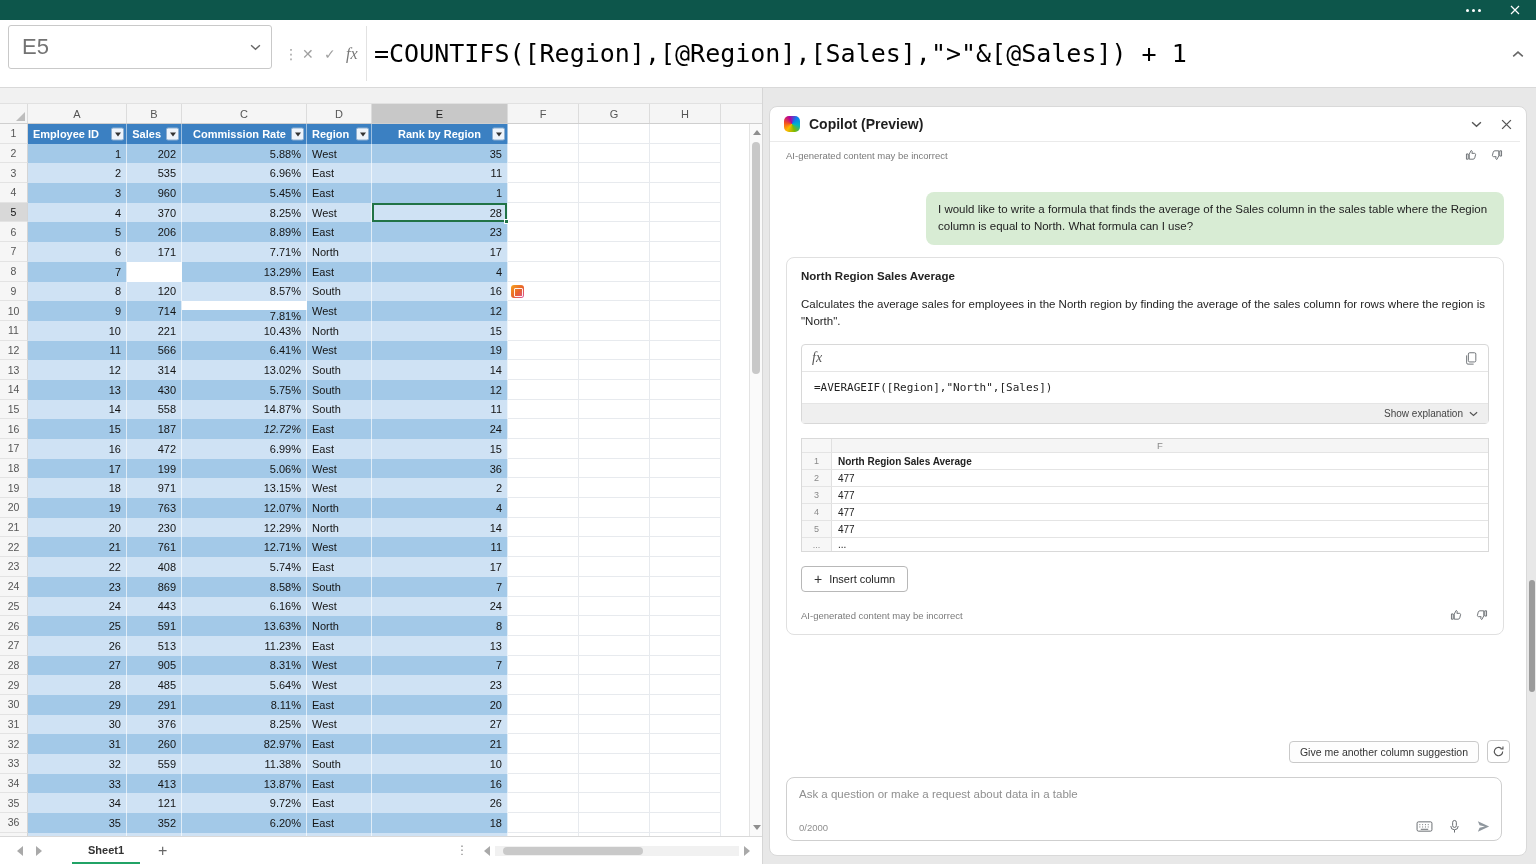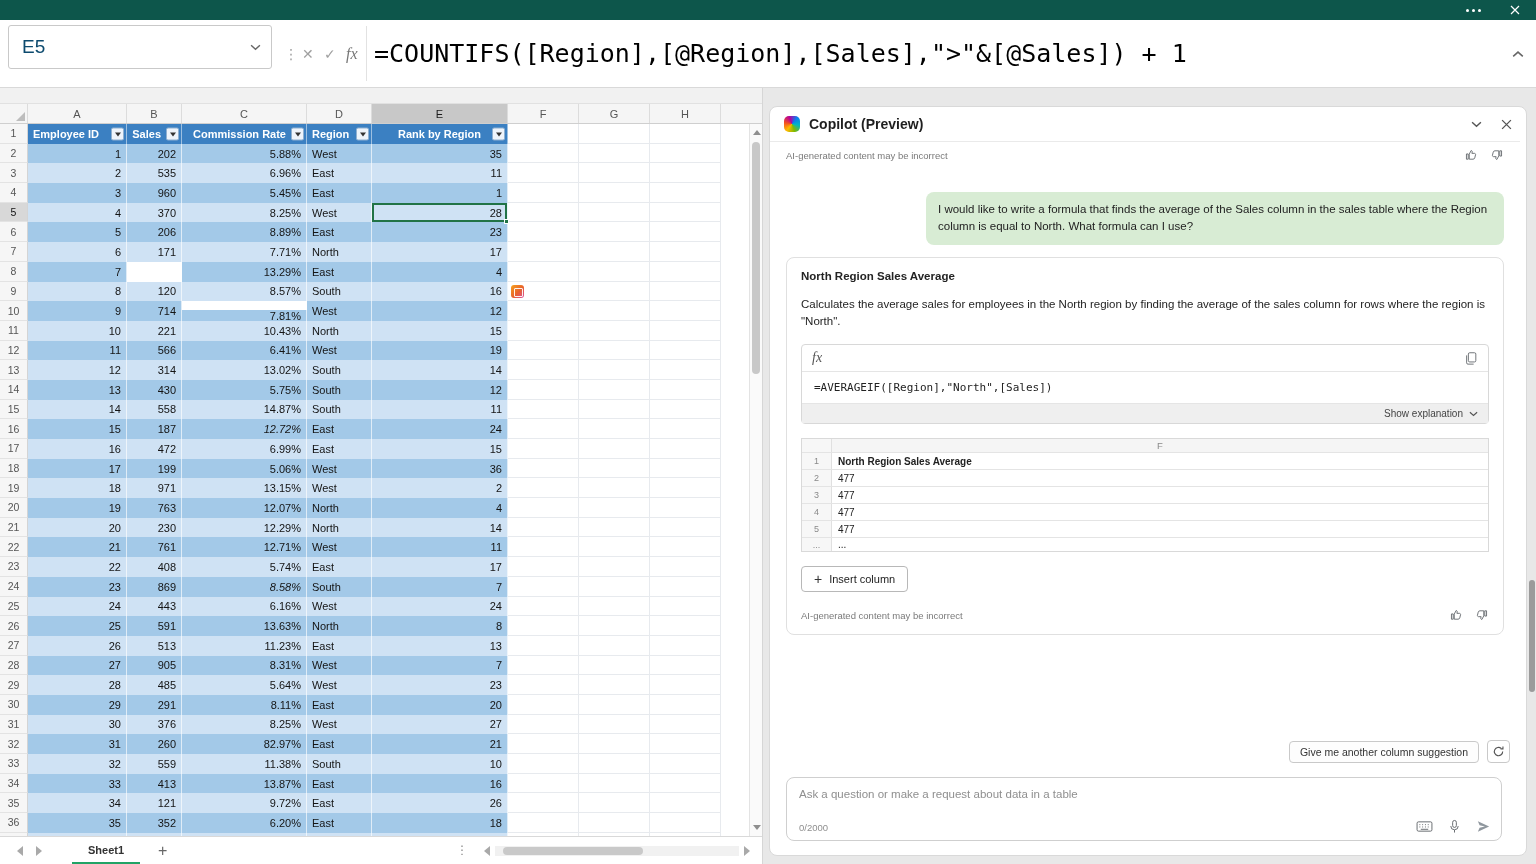--- a/index.html
+++ b/index.html
@@ -7,21 +7,21 @@
   .app{position:absolute;inset:0;width:1536px;height:864px;}
 
   
   .titlebar{position:absolute;left:0;top:0;right:0;height:20px;background:#0d564b;display:flex;align-items:center;justify-content:flex-end;}
   .tb-btn{width:42px;height:20px;display:flex;align-items:center;justify-content:center;gap:3px;cursor:pointer;}
   .tb-btn .d{width:3px;height:3px;border-radius:50%;background:#fff;}
 
   
   .formulabar{position:absolute;left:0;top:20px;right:0;height:68px;background:#fff;border-bottom:1px solid #d9d9d9;}
   .namebox{position:absolute;left:8px;top:5px;width:264px;height:44px;border:1px solid #c9c9c9;border-radius:3px;display:flex;align-items:center;background:#fff;}
-  .namebox .ref{font-size:19px;color:#0c4a6e;padding-left:13px;flex:1;}
+  .namebox .ref{font-size:22px;color:#737373;padding-left:13px;flex:1;}
   .nb-chev{padding-right:10px;display:flex;align-items:center;}
   .fb-ic{position:absolute;top:50%;transform:translateY(-50%);color:#a0a0a0;font-size:14px;}
   .fb-dots{left:284px;}
   .fb-cancel{left:302px;}
   .fb-enter{left:324px;}
   .fb-fx{left:346px;font-family:"Liberation Serif",serif;font-style:italic;font-size:16px;color:#777;}
   .fb-div{position:absolute;left:366px;top:6px;bottom:6px;width:1px;background:#e2e2e2;}
   .fb-formula{position:absolute;left:374px;top:0;bottom:0;right:40px;display:flex;align-items:center;font-family:"DejaVu Sans Mono",monospace;font-size:25px;color:#000;white-space:nowrap;overflow:hidden;}
   .fb-expand{position:absolute;right:12px;top:50%;transform:translateY(-50%) rotate(180deg);display:flex;}
 
@@ -441,21 +441,21 @@
           <div class="cell b l" style="width: 65px;">East</div>
           <div class="cell b r" style="width: 136px;">17</div>
           <div class="emptyc" style="width: 71px;"></div>
           <div class="emptyc" style="width: 71px;"></div>
           <div class="emptyc" style="width: 71px;"></div>
         </div>
         <div class="grow">
           <div class="gut" style="width: 28px;">24</div>
           <div class="cell a r" style="width: 99px;">23</div>
           <div class="cell a r" style="width: 55px;">869</div>
-          <div class="cell a r" style="width: 125px; font-style: italic;">8.58%</div>
+          <div class="cell a r" style="width: 125px;">8.58%</div>
           <div class="cell a l" style="width: 65px;">South</div>
           <div class="cell a r" style="width: 136px;">7</div>
           <div class="emptyc" style="width: 71px;"></div>
           <div class="emptyc" style="width: 71px;"></div>
           <div class="emptyc" style="width: 71px;"></div>
         </div>
         <div class="grow">
           <div class="gut" style="width: 28px;">25</div>
           <div class="cell b r" style="width: 99px;">24</div>
           <div class="cell b r" style="width: 55px;">443</div>

